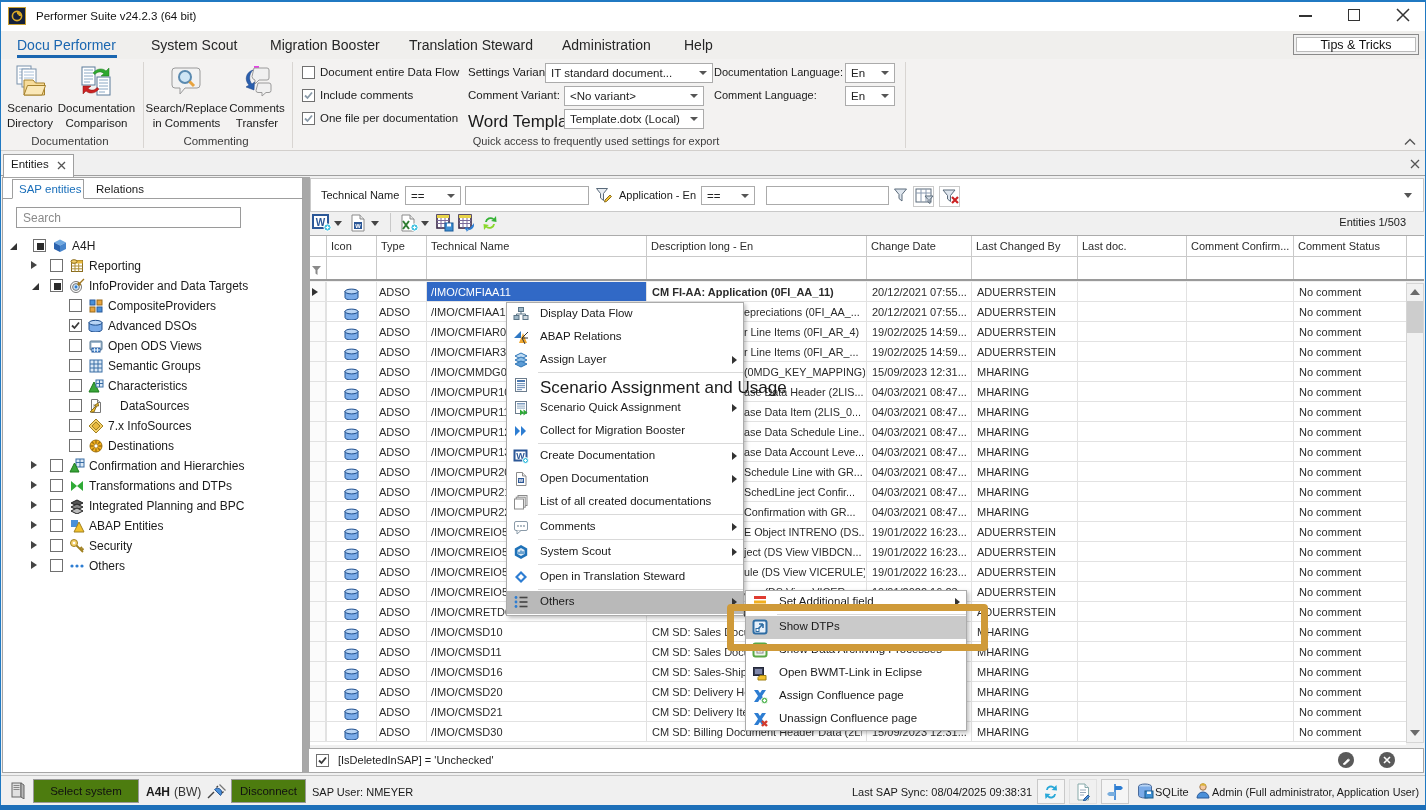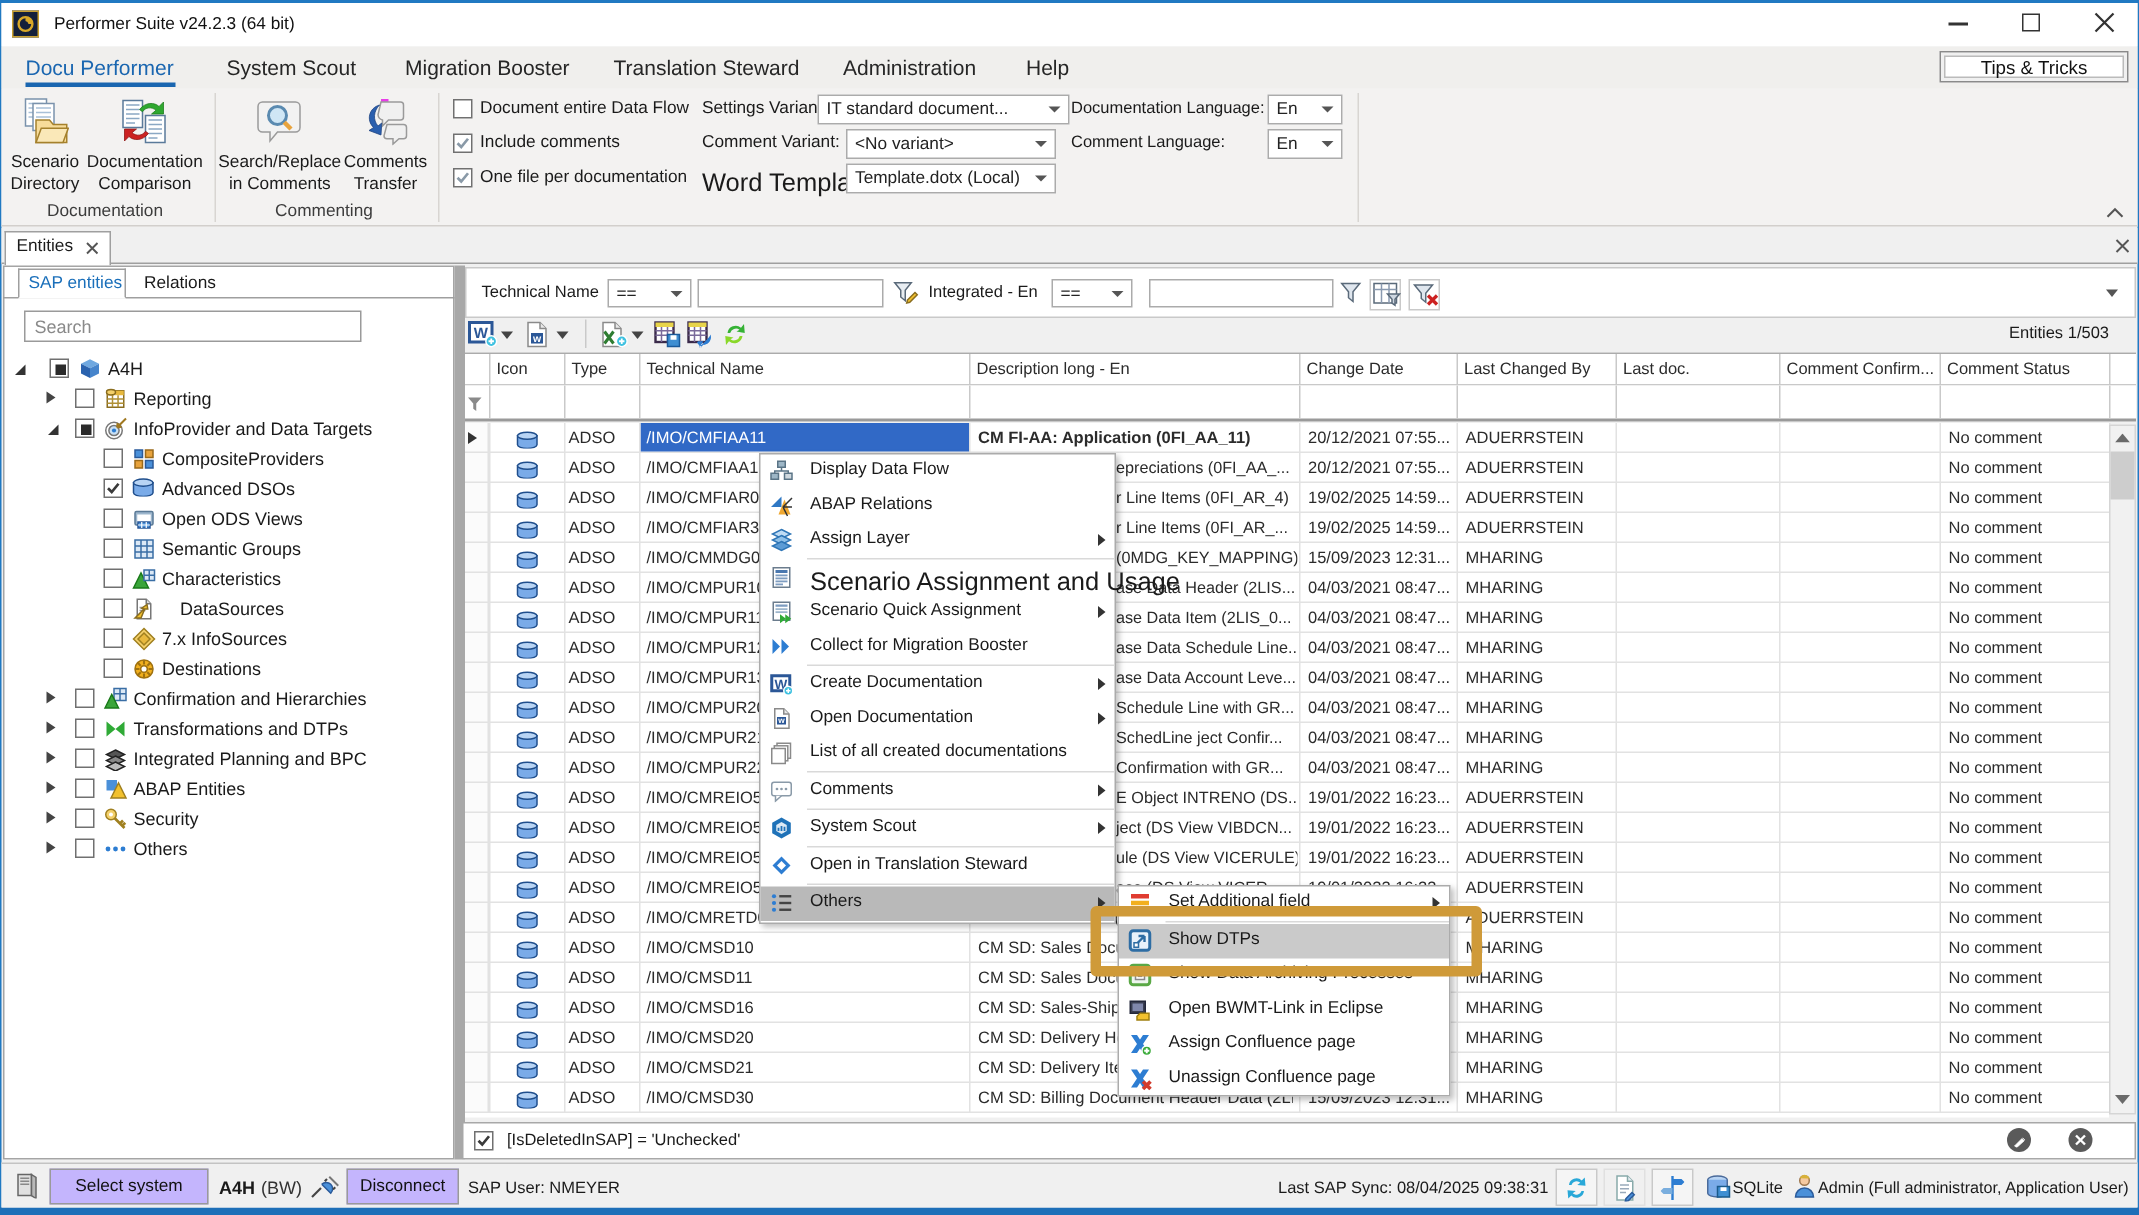--- a/index.html
+++ b/index.html
@@ -1,20 +1,20 @@
 <!DOCTYPE html>
 <html><head><meta charset="utf-8"><style>
 *{margin:0;padding:0;box-sizing:border-box}
 body{font-family:"Liberation Sans",sans-serif;background:#888}
 #win{position:relative;width:1426px;height:810px;background:#f0f0f0;overflow:hidden;font-family:"Liberation Sans",sans-serif}
 .abs{position:absolute}
 .txt{position:absolute;font-size:11px;color:#1a1a1a;white-space:nowrap}
 .ddl{position:absolute;background:#fff;border:1px solid #ababab;font-size:11.5px;color:#222;display:flex;align-items:center;padding-left:5px;padding-right:17px;overflow:hidden;white-space:nowrap}
 .ddl .car{position:absolute;right:5px;top:50%;margin-top:-2px;width:0;height:0;border-left:4px solid transparent;border-right:4px solid transparent;border-top:4px solid #555}
-.btn{position:absolute;background:#c4b5fd;border:1px solid #9a9a9a;display:flex;align-items:center;justify-content:center;font-size:11.5px;color:#111}
+.btn{position:absolute;background:#4d7c0f;border:1px solid #9a9a9a;display:flex;align-items:center;justify-content:center;font-size:11.5px;color:#111}
 .subarr{position:absolute;width:0;height:0;border-top:4px solid transparent;border-bottom:4px solid transparent;border-left:5px solid #333}
 </style></head><body>
 <div id="win">
 <div class="abs" style="left:0;top:0;width:1426px;height:2px;background:#2079c2"></div>
 <div class="abs" style="left:0;top:0;width:1px;height:810px;background:#2079c2"></div>
 <div class="abs" style="left:1425px;top:0;width:1px;height:810px;background:#2079c2"></div>
 <div class="abs" style="left:0;top:805px;width:1426px;height:5px;background:#1d6fb8"></div>
 <div class="abs" style="left:1px;top:2px;width:1424px;height:29px;background:#ffffff"></div>
 <div class="abs" style="left:8px;top:7px;width:18px;height:18px;background:#14203a;border:1px solid #c8a030;display:flex;align-items:center;justify-content:center">
       <svg width="12" height="12" viewBox="0 0 12 12" style="">
@@ -70,20 +70,21 @@
         <path d="M12 5 C5 7 3 15 8 20 L5 22 L13 25 L13.5 17 L11 19 C7.5 15 8 9 12 5 Z" fill="#2a5fae" stroke="#1a3f7e" stroke-width="0.5"></path>
         <path d="M17 18 h11 a2 2 0 0 1 2 2 v5.5 a2 2 0 0 1 -2 2 h-3 l-4 3.5 v-3.5 h-4 a2 2 0 0 1 -2 -2 Z" fill="#f0f0f0" stroke="#9a9a9a"></path>
       </svg></div>
 <div class="txt" style="left:139px;top:102px;width:95px;text-align:center;font-size:11.5px">Search/Replace</div>
 <div class="txt" style="left:139px;top:117px;width:95px;text-align:center;font-size:11.5px">in Comments</div>
 <div class="txt" style="left:222px;top:102px;width:70px;text-align:center;font-size:11.5px">Comments</div>
 <div class="txt" style="left:222px;top:117px;width:70px;text-align:center;font-size:11.5px">Transfer</div>
 <div class="abs" style="left:292px;top:62px;width:1px;height:86px;background:#d8d5d2"></div>
 <div class="txt" style="left:20px;top:135px;width:100px;text-align:center;color:#3c3c3c;font-size:11.5px">Documentation</div>
 <div class="txt" style="left:166px;top:135px;width:100px;text-align:center;color:#3c3c3c;font-size:11.5px">Commenting</div>
+<div class="txt" style="left:396px;top:135px;width:400px;text-align:center;color:#3c3c3c;font-size:11px">Quick access to frequently used settings for export</div>
 <div style="position:absolute;left:302px;top:66px;width:13px;height:13px;background:#fff;border:1px solid #707070;box-sizing:border-box"></div>
 <div style="position:absolute;left:302px;top:89px;width:13px;height:13px;background:#fff;border:1px solid #707070;box-sizing:border-box">
       <svg width="11" height="11" viewBox="0 0 11 11" style="position:absolute;left:0px;top:0px">
         <path d="M2 5.5 L4.5 8 L9 2.5" stroke="#8a9aa8" stroke-width="1.8" fill="none"></path>
       </svg>
     </div>
 <div style="position:absolute;left:302px;top:112px;width:13px;height:13px;background:#fff;border:1px solid #707070;box-sizing:border-box">
       <svg width="11" height="11" viewBox="0 0 11 11" style="position:absolute;left:0px;top:0px">
         <path d="M2 5.5 L4.5 8 L9 2.5" stroke="#8a9aa8" stroke-width="1.8" fill="none"></path>
       </svg>
@@ -263,21 +264,21 @@
       </svg></div>
 <div class="txt" style="left:89px;top:559px;font-size:12px">Others</div>
 <div class="abs" style="left:310px;top:178px;width:1114px;height:34px;background:#fff;border:1px solid #c9c9c9"></div>
 <div class="txt" style="left:321px;top:189px">Technical Name</div>
 <div class="ddl" style="left:405px;top:186px;width:56px;height:19px">==<span class="car"></span></div>
 <div class="abs" style="left:465px;top:186px;width:124px;height:19px;background:#fff;border:1px solid #ababab"></div>
 <div class="abs" style="left:595px;top:187px"><svg width="18" height="16" viewBox="0 0 18 16" style="">
         <path d="M1.5 1.5 h11 l-4 5 v7 l-3 -2.5 v-4.5 Z" fill="#e8edf2" stroke="#5a6a7a"></path>
         <path d="M10 13 l5 -5 1.5 1.5 -5 5 -2 0.5 Z" fill="#f2c12e" stroke="#8a6d1f"></path>
       </svg></div>
-<div class="txt" style="left:619px;top:189px">Integrated - En</div>
+<div class="txt" style="left:619px;top:189px">Application - En</div>
 <div class="ddl" style="left:701px;top:186px;width:54px;height:19px">==<span class="car"></span></div>
 <div class="abs" style="left:766px;top:186px;width:123px;height:19px;background:#fff;border:1px solid #ababab"></div>
 <div class="abs" style="left:892px;top:187px"><svg width="17" height="16" viewBox="0 0 17 16" style="">
         <path d="M2.5 2 h12 l-4.5 5.5 v6.5 l-3 -2.5 v-4 Z" fill="#dfe6ee" stroke="#5a6a7a"></path>
       </svg></div>
 <div class="abs" style="left:913px;top:186px;width:21px;height:21px;border:1px solid #c9c9c9;padding:1px"><svg width="19" height="17" viewBox="0 0 19 17" style="">
         <rect x="1" y="1" width="15" height="13" fill="#fff" stroke="#5a6a7a"></rect>
         <path d="M1 5 h15 M6 1 v13 M11 1 v13" stroke="#8a9ab0"></path>
         <path d="M10 8 h8 l-3 3.5 v4 l-2 -1.5 v-2.5 Z" fill="#cfd8e2" stroke="#5a6a7a"></path>
       </svg></div>

